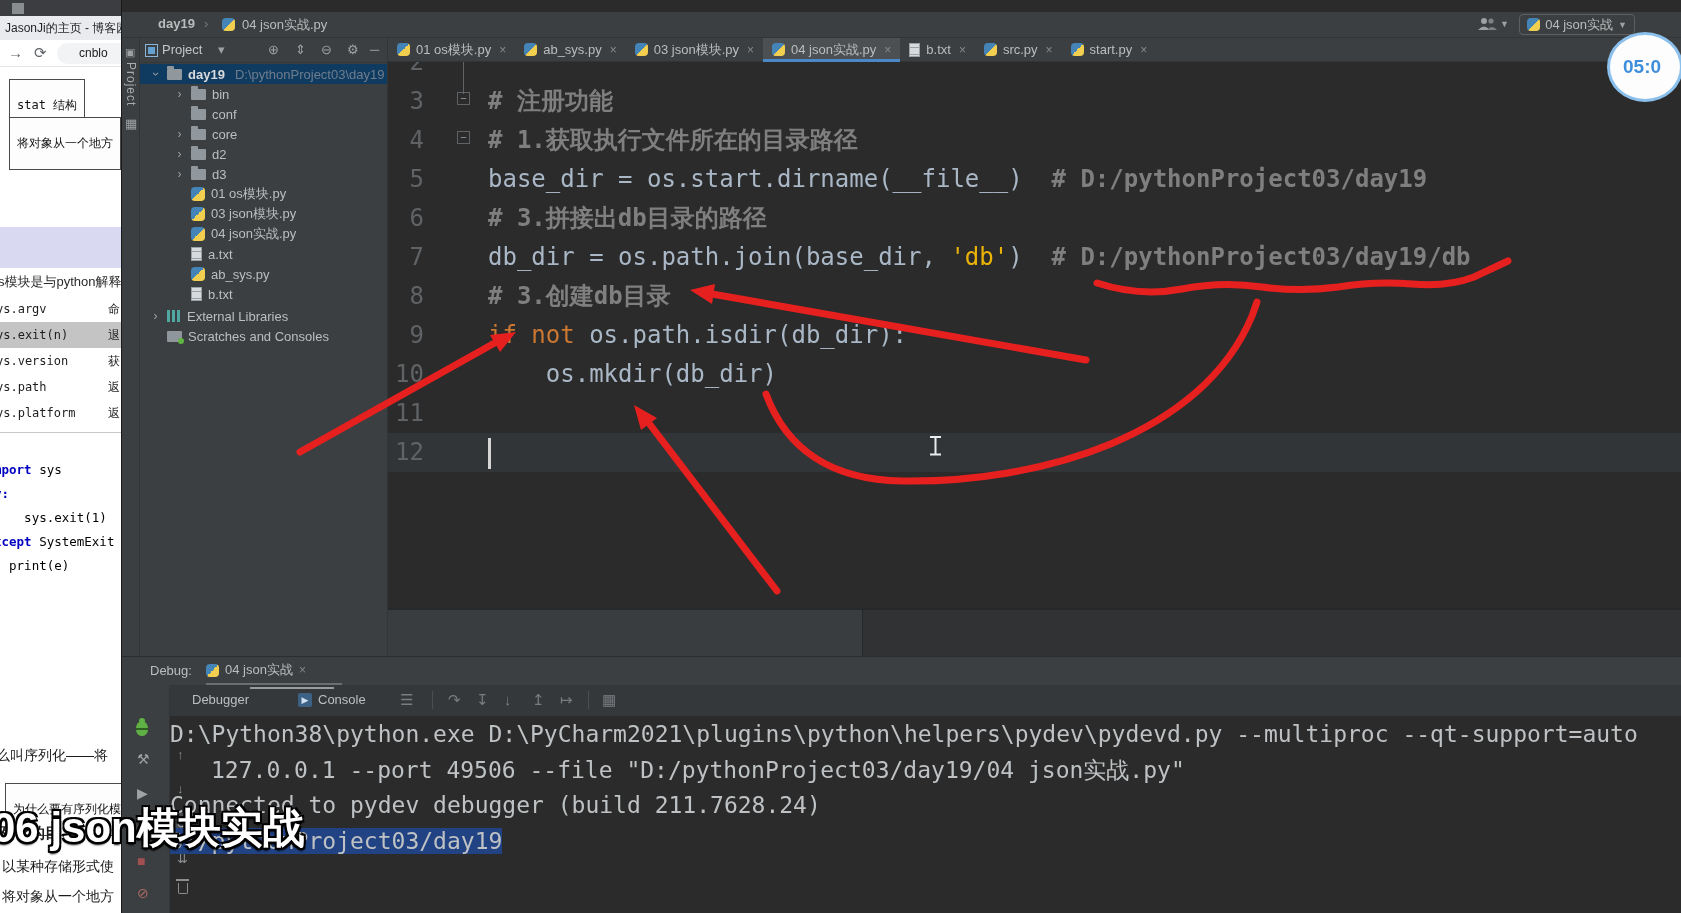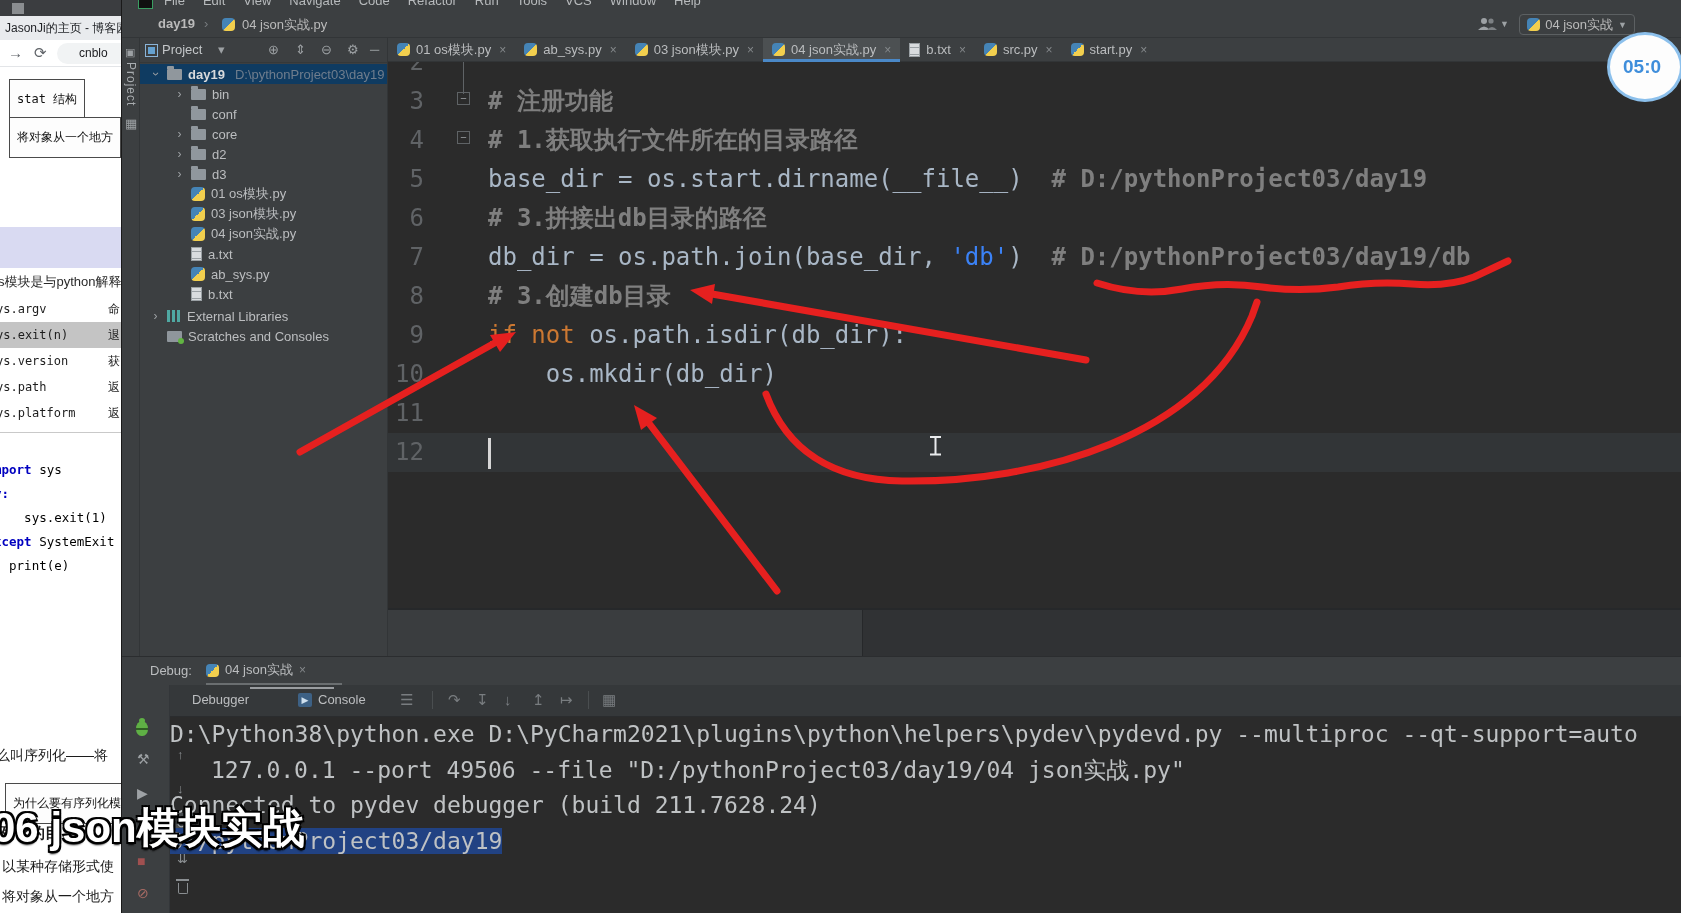--- a/index.html
+++ b/index.html
@@ -14,21 +14,21 @@
   
   #browser { left:0; top:0; width:122px; height:913px; background:#fff; overflow:hidden; z-index:2; border-right:1px solid #1a1a1a; }
   .br-tabstrip { position:absolute; left:0; top:0; width:122px; height:16px; background:#3b3d40; }
   .br-tabstrip .winbox { position:absolute; left:12px; top:3px; width:12px; height:11px; background:#8a8d90; }
   .br-tab { position:absolute; left:0; top:16px; width:122px; height:24px; background:#e9ebee; color:#1f2125; font-size:12px; line-height:24px; padding-left:5px; white-space:nowrap; overflow:hidden; }
   .br-toolbar { position:absolute; left:0; top:40px; width:122px; height:27px; background:#fff; border-bottom:1px solid #e3e5e8; }
   .br-nav { position:absolute; top:4px; font-size:15px; color:#5f6368; }
   .br-urlpill { position:absolute; left:57px; top:3px; width:80px; height:21px; background:#f1f3f4; border-radius:11px 0 0 11px; color:#202124; font-size:12px; line-height:21px; padding-left:22px; white-space:nowrap; }
   .br-lock { position:absolute; left:65px; top:9px; width:8px; height:7px; border:1.5px solid #5f6368; border-radius:1px; }
   .br-lock::before { content:""; position:absolute; left:1px; top:-4px; width:4px; height:4px; border:1.5px solid #5f6368; border-bottom:none; border-radius:3px 3px 0 0; }
-  .note-box { position:absolute; border:1px solid #4a4a4a; background:#fdfdfd; color:#111; font-family:"DejaVu Sans Mono", monospace; font-size:12px; padding:11px 7px; white-space:nowrap; }
+  .note-box { position:absolute; border:1px solid #4a4a4a; background:#fdfdfd; color:#111; font-family:"DejaVu Sans Mono", monospace; font-size:12px; padding:17px 7px; white-space:nowrap; }
   .lavender { position:absolute; left:0; top:227px; width:122px; height:41px; background:#d9daf2; }
   .br-heading { position:absolute; left:-2px; top:273px; color:#2a2a2a; font-size:13px; white-space:nowrap; }
   .sys-table { position:absolute; left:-4px; top:296px; width:140px; font-family:"DejaVu Sans Mono", monospace; font-size:12px; color:#1d1d1d; }
   .sys-row { height:26px; line-height:26px; white-space:nowrap; position:relative; }
   .sys-row.hl { background:#c4c4c4; }
   .sys-row .desc { position:absolute; left:112px; top:0; font-family:"Liberation Sans", sans-serif; }
   .br-divider { position:absolute; left:0px; top:432px; width:122px; height:1px; background:#c9c9c9; }
   .br-code { position:absolute; left:-6px; top:458px; font-family:"DejaVu Sans Mono", monospace; font-size:12.5px; color:#000; line-height:24px; white-space:pre; }
   .br-code .kw { color:#0000c0; font-weight:bold; }
   .br-text { position:absolute; color:#1c1c1c; font-size:14px; white-space:nowrap; }
@@ -84,21 +84,21 @@
   .etab .x { color:#85898c; font-size:12px; margin-left:2px; }
   .etab.active { background:#4c5052; }
   .etab.active::after { content:""; position:absolute; left:0; right:0; bottom:-1px; height:3px; background:#4a88c7; }
 
   
   #editor { left:388px; top:62px; width:1293px; height:546px; background:#2b2b2b; overflow:hidden; z-index:3; }
   #cur-line { position:absolute; left:0; top:371px; width:1293px; height:39px; background:#323537; }
   .ed-line { position:absolute; left:0; width:1293px; height:39px; font-family:"DejaVu Sans Mono", monospace; font-size:24px; line-height:39px; }
   .ed-num { position:absolute; left:0; top:0; width:36px; text-align:right; color:#606366; }
   .ed-code { position:absolute; left:100px; top:0; white-space:pre; }
-  .tok-pl { color:#a9b7c6; } .tok-kw { color:#cc7832; } .tok-com { color:#7f7f7f;font-weight:bold; } .tok-str { color:#3b82f6; }
+  .tok-pl { color:#a9b7c6; } .tok-kw { color:#cc7832; } .tok-com { color:#7f7f7f;font-weight:bold; } .tok-str { color:#eab308; }
   .fold-line { position:absolute; left:75px; top:-14px; width:1px; height:46px; background:#5f6366; }
   .fold-box { position:absolute; left:69px; width:13px; height:13px; border:1px solid #5f6366; color:#9da1a4; font-size:11px; line-height:11px; text-align:center; }
   #caret { position:absolute; left:100px; top:376px; width:2.5px; height:31px; background:#d6d6d6; }
 
   
   #strip-l { left:388px; top:608px; width:474px; height:48px; background:#3a3d3f; border-top:2px solid #26282a; z-index:3; }
   #strip-r { left:862px; top:608px; width:819px; height:48px; background:#303234; border-top:2px solid #26282a; border-left:1px solid #26282a; z-index:3; }
 
   
   #debug-panel { left:122px; top:656px; width:1559px; height:257px; background:#3c3f41; border-top:1px solid #2b2d2f; z-index:3; }
@@ -165,36 +165,20 @@
     </div>
     <div class="br-divider"></div>
     <div class="br-code"><span class="kw">mport</span><span> sys</span><br><span class="kw">y:</span><br><span>    sys.exit(1)</span><br><span class="kw">xcept</span><span> SystemExit as</span><br><span>  print(e)</span></div>
     <div class="br-text" style="left:-4px; top:747px;">么叫序列化——将</div>
     <div class="note-box" style="left:5px; top:783px; font-family:'Liberation Sans',sans-serif;">为什么要有序列化模块</div>
     <div class="br-text" style="left:0px; top:824px; font-size:15px;font-weight:bold;">列化的目</div>
     <div class="br-text" style="left:2px; top:858px;">以某种存储形式使</div>
     <div class="br-text" style="left:2px; top:888px;">将对象从一个地方</div>
   </div>
 
-  <div id="menubar" class="abs">
-    <span class="appicon"></span>
-    <div class="items">
-      <span>File</span>
-      <span>Edit</span>
-      <span>View</span>
-      <span>Navigate</span>
-      <span>Code</span>
-      <span>Refactor</span>
-      <span>Run</span>
-      <span>Tools</span>
-      <span>VCS</span>
-      <span>Window</span>
-      <span>Help</span>
-    </div>
-  </div>
   <div id="navbar" class="abs">
     <span class="crumb" style="left:36px; font-weight:bold;">day19</span>
     <span class="crumb crumb-sep" style="left:82px;">›</span>
     <span class="py-icon sm abs" style="left:100px; top:6px;"></span>
     <span class="crumb" style="left:120px;">04 json实战.py</span>
     <span id="collab">
       <svg width="19" height="14" viewBox="0 0 19 14">
         <circle cx="6" cy="4" r="3" fill="#9da1a4"></circle>
           <path d="M0,13 q6,-7 12,0 z" fill="#9da1a4"></path>
         <circle cx="13" cy="4" r="2.6" fill="#7d8184"></circle>

